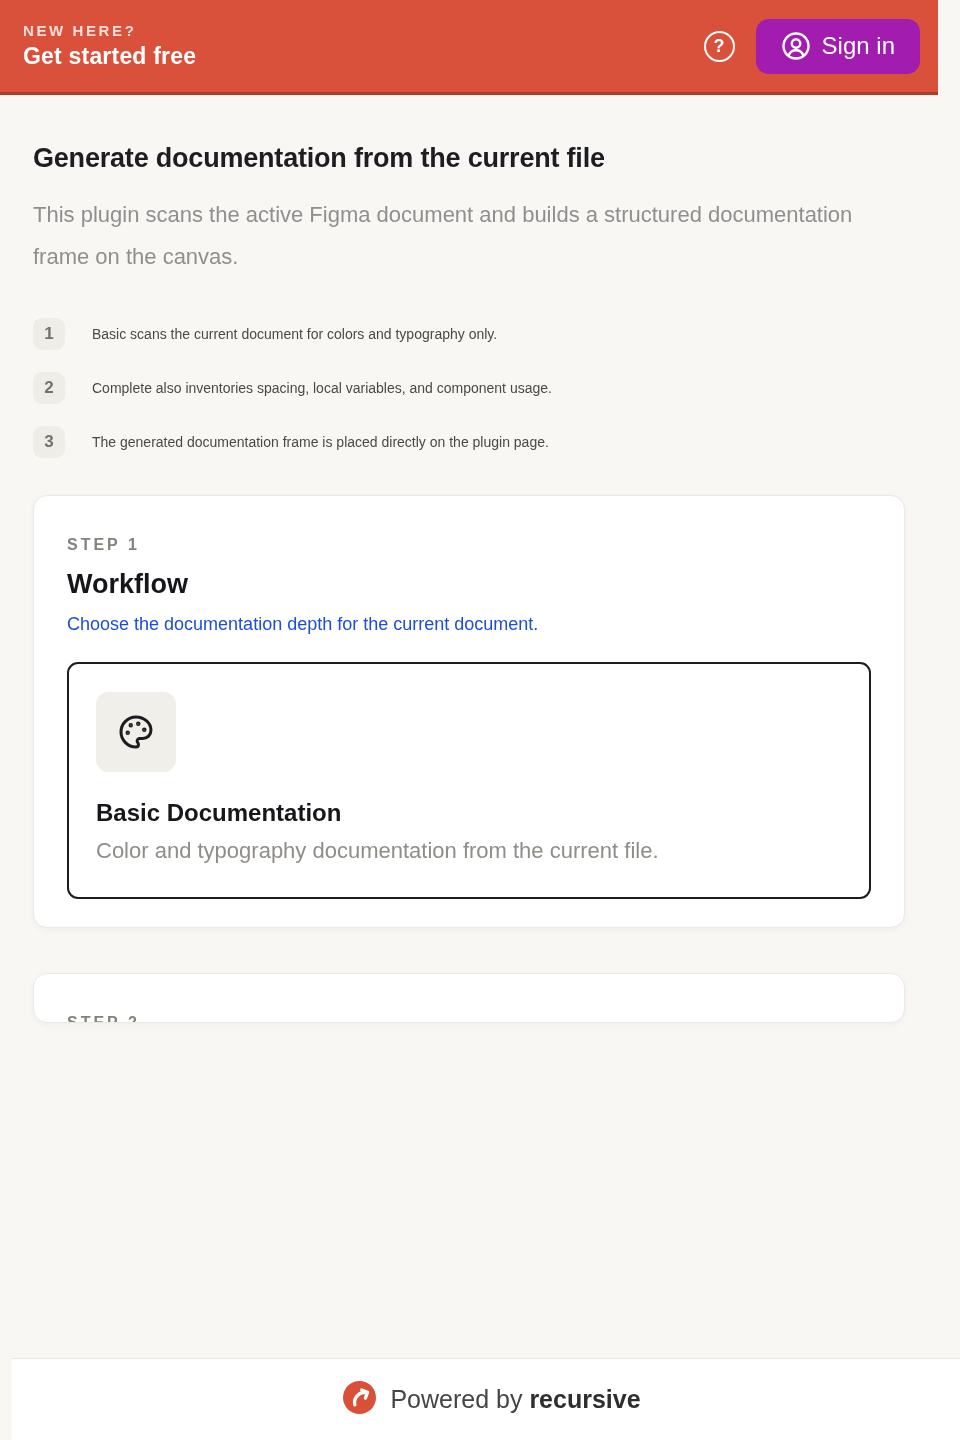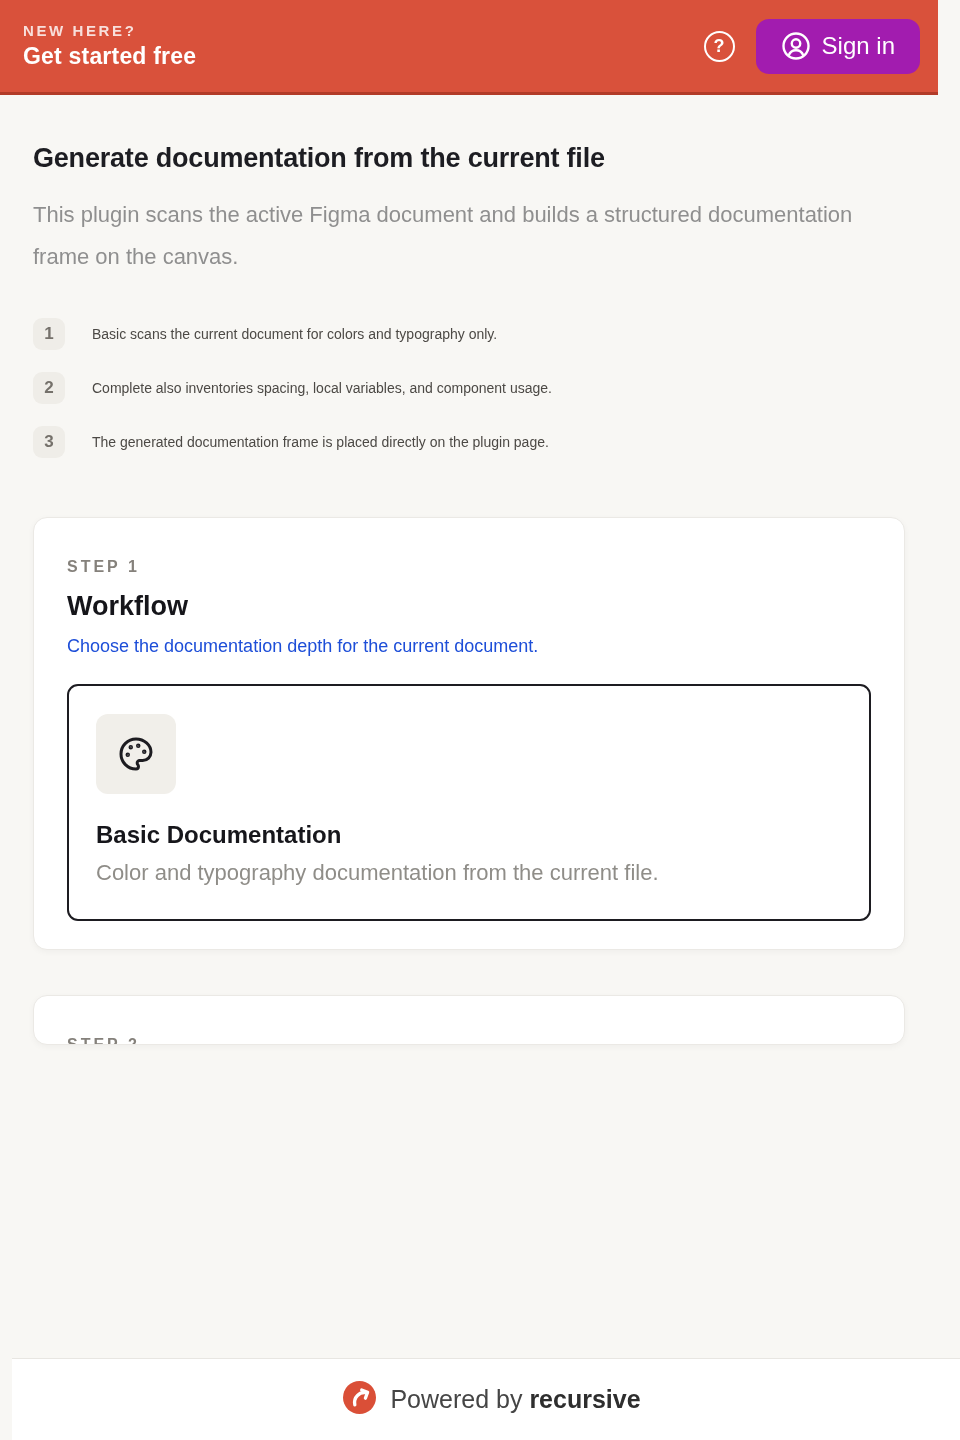--- a/index.html
+++ b/index.html
@@ -61,21 +61,21 @@
   .step-text { font-size: 14px; line-height: 42px; color: #4C4945; margin-top: -3px; }
   .w2 { max-width: 740px; }
   .w3 { max-width: 700px; }
 
   
   .panel-card {
     width: 872px; background: #FFFFFF;
     border: 1px solid #EBE9E5; border-radius: 14px;
     box-shadow: 0 2px 6px rgba(0,0,0,0.04);
   }
-  .step1-card { margin-top: 54px; padding: 40px 33px 28px; }
+  .step1-card { margin-top: 32px; padding: 40px 33px 28px; }
   .card-eyebrow { font-size: 16px; font-weight: 700; letter-spacing: 3px; color: #85817B; }
   .card-title { font-size: 27px; font-weight: 700; color: #15151A; margin-top: 15px; }
   .card-subtitle { font-size: 18px; color: #1d4ed8; margin-top: 14px; }
   .options { margin-top: 27px; display: flex; flex-direction: column; gap: 18px; }
   .option-card {
     border-radius: 11px; background: #FFFFFF;
     padding: 29px 28px 34px; cursor: pointer;
     border: 1px solid #E3E1DD;
   }
   .option-card.selected { border: 2px solid #1D1C21; padding: 28px 27px 33px; }

